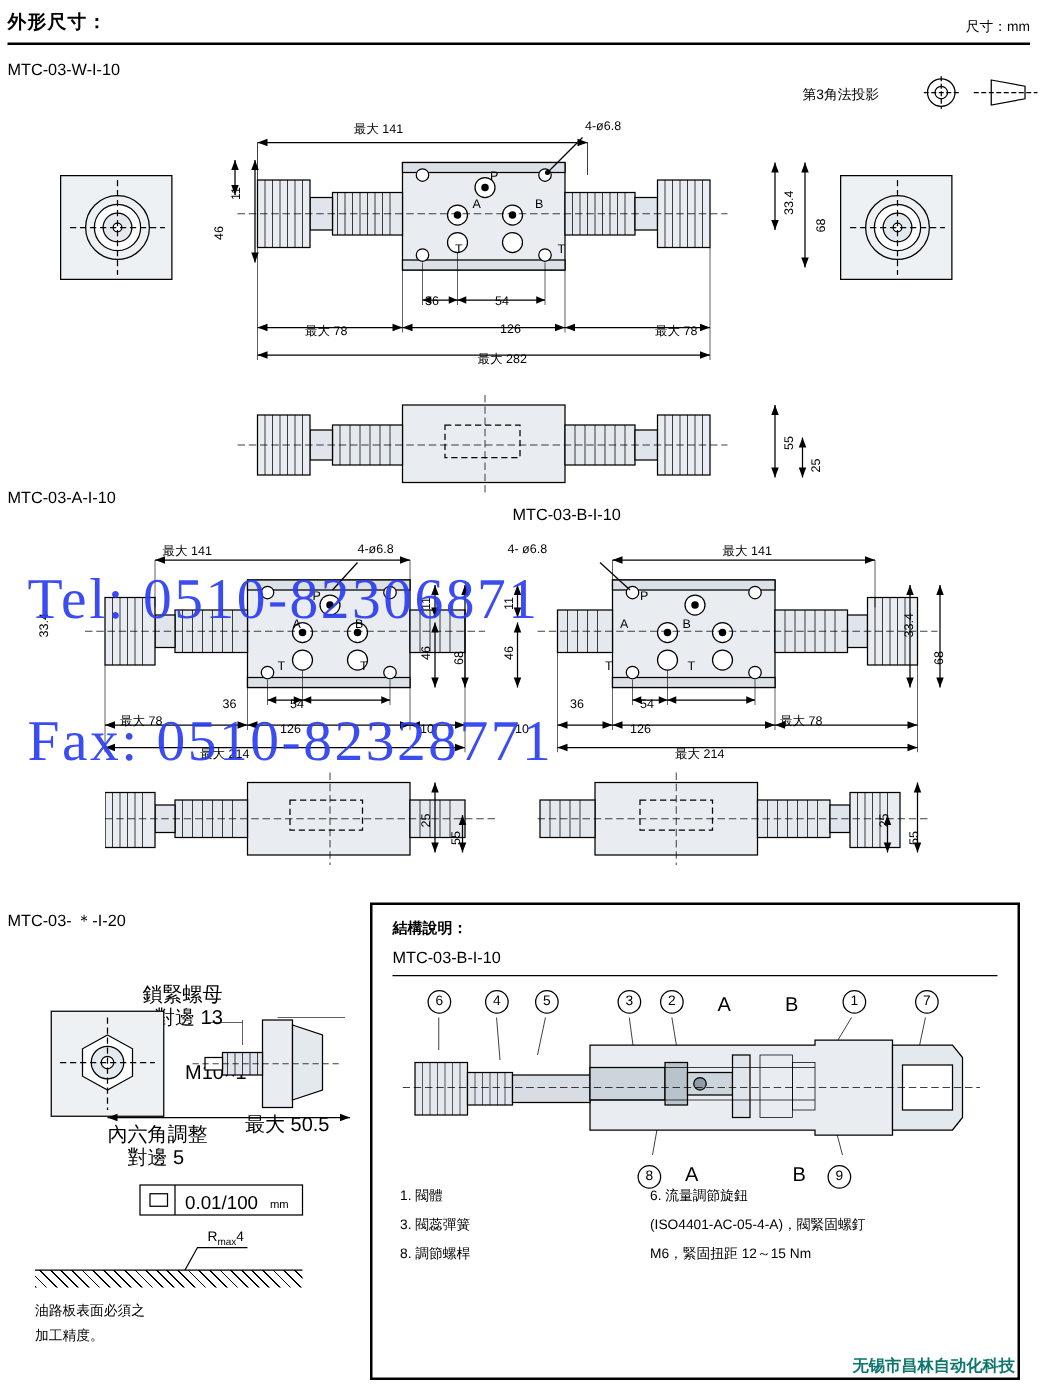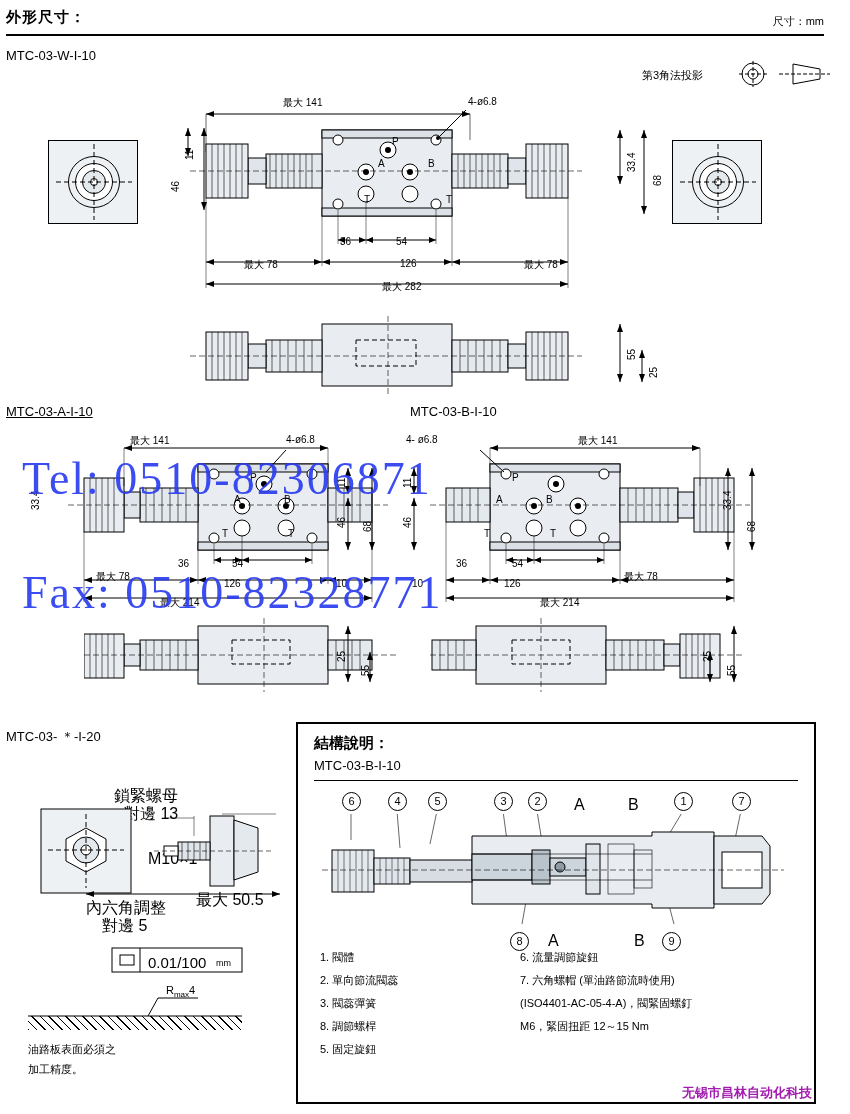--- a/index.html
+++ b/index.html
@@ -44,31 +44,31 @@
   .wm {
     position: absolute;
     color: #2b3df0;
     font-family: "Liberation Serif", serif;
     font-size: 46px;
     letter-spacing: 2px;
     white-space: nowrap;
     opacity: .92;
   }
   .wm2 {
-    position:absolute; color:#a21caf; font-size:13px; font-weight:bold;
+    position:absolute; color:#0f766e; font-size:13px; font-weight:bold;
     font-family:"Liberation Sans", sans-serif;
   }
 
   
   .struct-box {
     position: absolute;
     left: 296px; top: 722px; width: 520px; height: 382px;
     border: 2px solid #000; background:#fff;
   }
-  .struct-title { position:absolute; left:16px; top:10px; font-size:15px; font-weight:bold; }
+  .struct-title { position:absolute; left:16px; top:10px; font-size:12px; font-weight:bold; }
   .struct-sub   { position:absolute; left:16px; top:34px; font-size:13px; }
   .struct-hr    { position:absolute; left:16px; right:16px; top:56px; height:1px; background:#000; }
   .legend-col   { position:absolute; font-size:11px; line-height:23px; }
   .bubble {
     position:absolute; width:19px; height:19px; border:1px solid #000;
     border-radius:50%; font-size:11px; text-align:center; line-height:17px; background:#fff;
   }
 
   
   .hatch {
@@ -306,21 +306,21 @@
     <line x1="20" y1="6" x2="20" y2="64" stroke="#000"></line>
     <path d="M20 6 l-3 8 l6 0 z" fill="#000"></path>
     <path d="M20 64 l-3 -8 l6 0 z" fill="#000"></path>
     <line x1="42" y1="32" x2="42" y2="64" stroke="#000"></line>
     <path d="M42 32 l-3 8 l6 0 z" fill="#000"></path>
     <path d="M42 64 l-3 -8 l6 0 z" fill="#000"></path>
   </svg>
   <div class="dimv" style="left:626px; top:360px;">55</div>
   <div class="dimv" style="left:648px; top:378px;">25</div>
 
-  <div class="model-label" style="left:6px; top:404px;text-decoration:underline;">MTC-03-A-I-10</div>
+  <div class="model-label" style="left:6px; top:390px;">MTC-03-A-I-10</div>
   <div class="model-label" style="left:410px; top:404px;">MTC-03-B-I-10</div>
 
   <svg style="position:absolute; left:28px; top:432px;" width="380" height="170">
 
     <line x1="96" y1="16" x2="300" y2="16" stroke="#000"></line>
     <path d="M96 16 l8 -3 l0 6 z" fill="#000"></path>
     <path d="M300 16 l-8 -3 l0 6 z" fill="#000"></path>
 
     <rect x="170" y="32" width="130" height="86" fill="#e9edf1" stroke="#000"></rect>
     <rect x="170" y="32" width="130" height="8" fill="#dbe1e7" stroke="#000"></rect>
@@ -752,28 +752,25 @@
       <g stroke="#000" stroke-width=".6" fill="none">
         <rect x="286" y="30" width="26" height="50"></rect>
         <rect x="312" y="36" width="18" height="38"></rect>
         <path d="M150 66 L330 66"></path>
         <path d="M150 40 L330 40"></path>
       </g>
     </svg>
 
     <div class="legend-col" style="left:22px; top:222px; width:200px;">
       <div>1. 閥體</div>
-      <div>2. 單向節流閥蕊</div>
       <div>3. 閥蕊彈簧</div>
       <div>8. 調節螺桿</div>
-      <div>5. 固定旋鈕</div>
     </div>
     <div class="legend-col" style="left:222px; top:222px; width:288px;">
       <div>6. 流量調節旋鈕</div>
-      <div>7. 六角螺帽 (單油路節流時使用)</div>
       <div>    (ISO4401-AC-05-4-A)，閥緊固螺釘</div>
       <div>    M6，緊固扭距 12～15 Nm</div>
     </div>
   </div>
 
   <div class="wm" style="left:22px; top:452px;">Tel: 0510-82306871</div>
   <div class="wm" style="left:22px; top:566px;">Fax: 0510-82328771</div>
   <div class="wm2" style="left:682px; top:1084px;">无锡市昌林自动化科技</div>
 
 </div>

